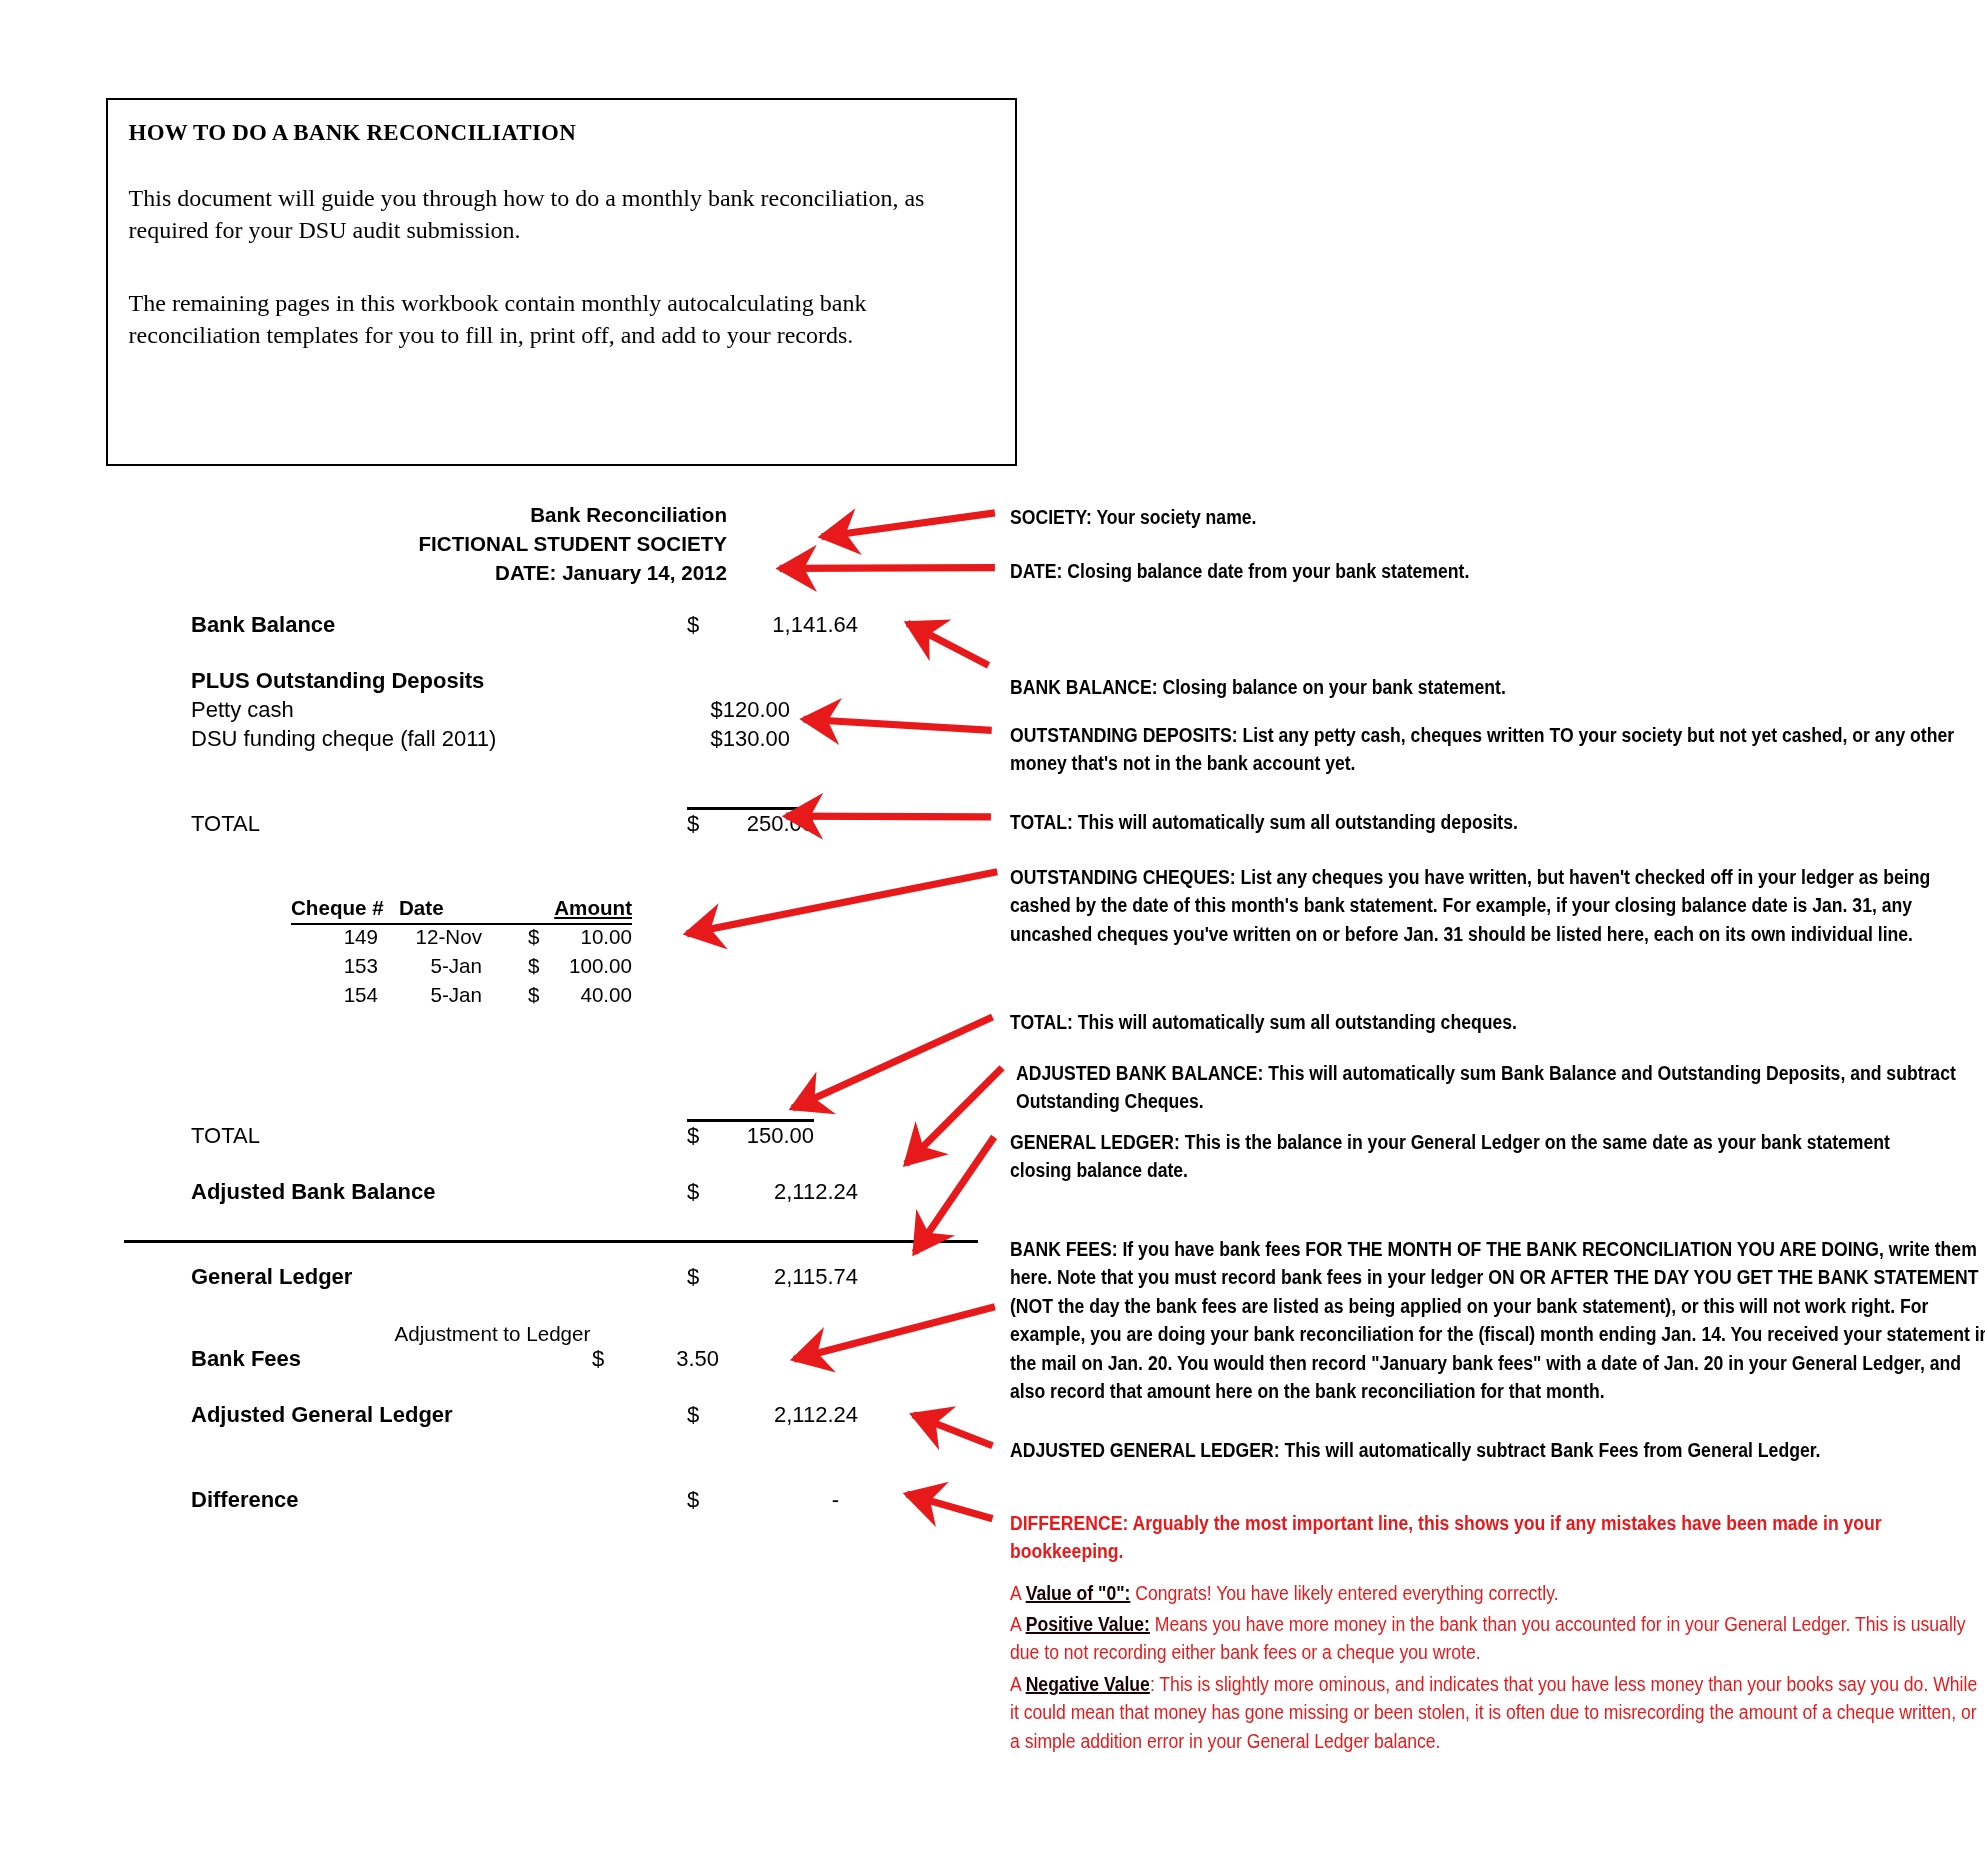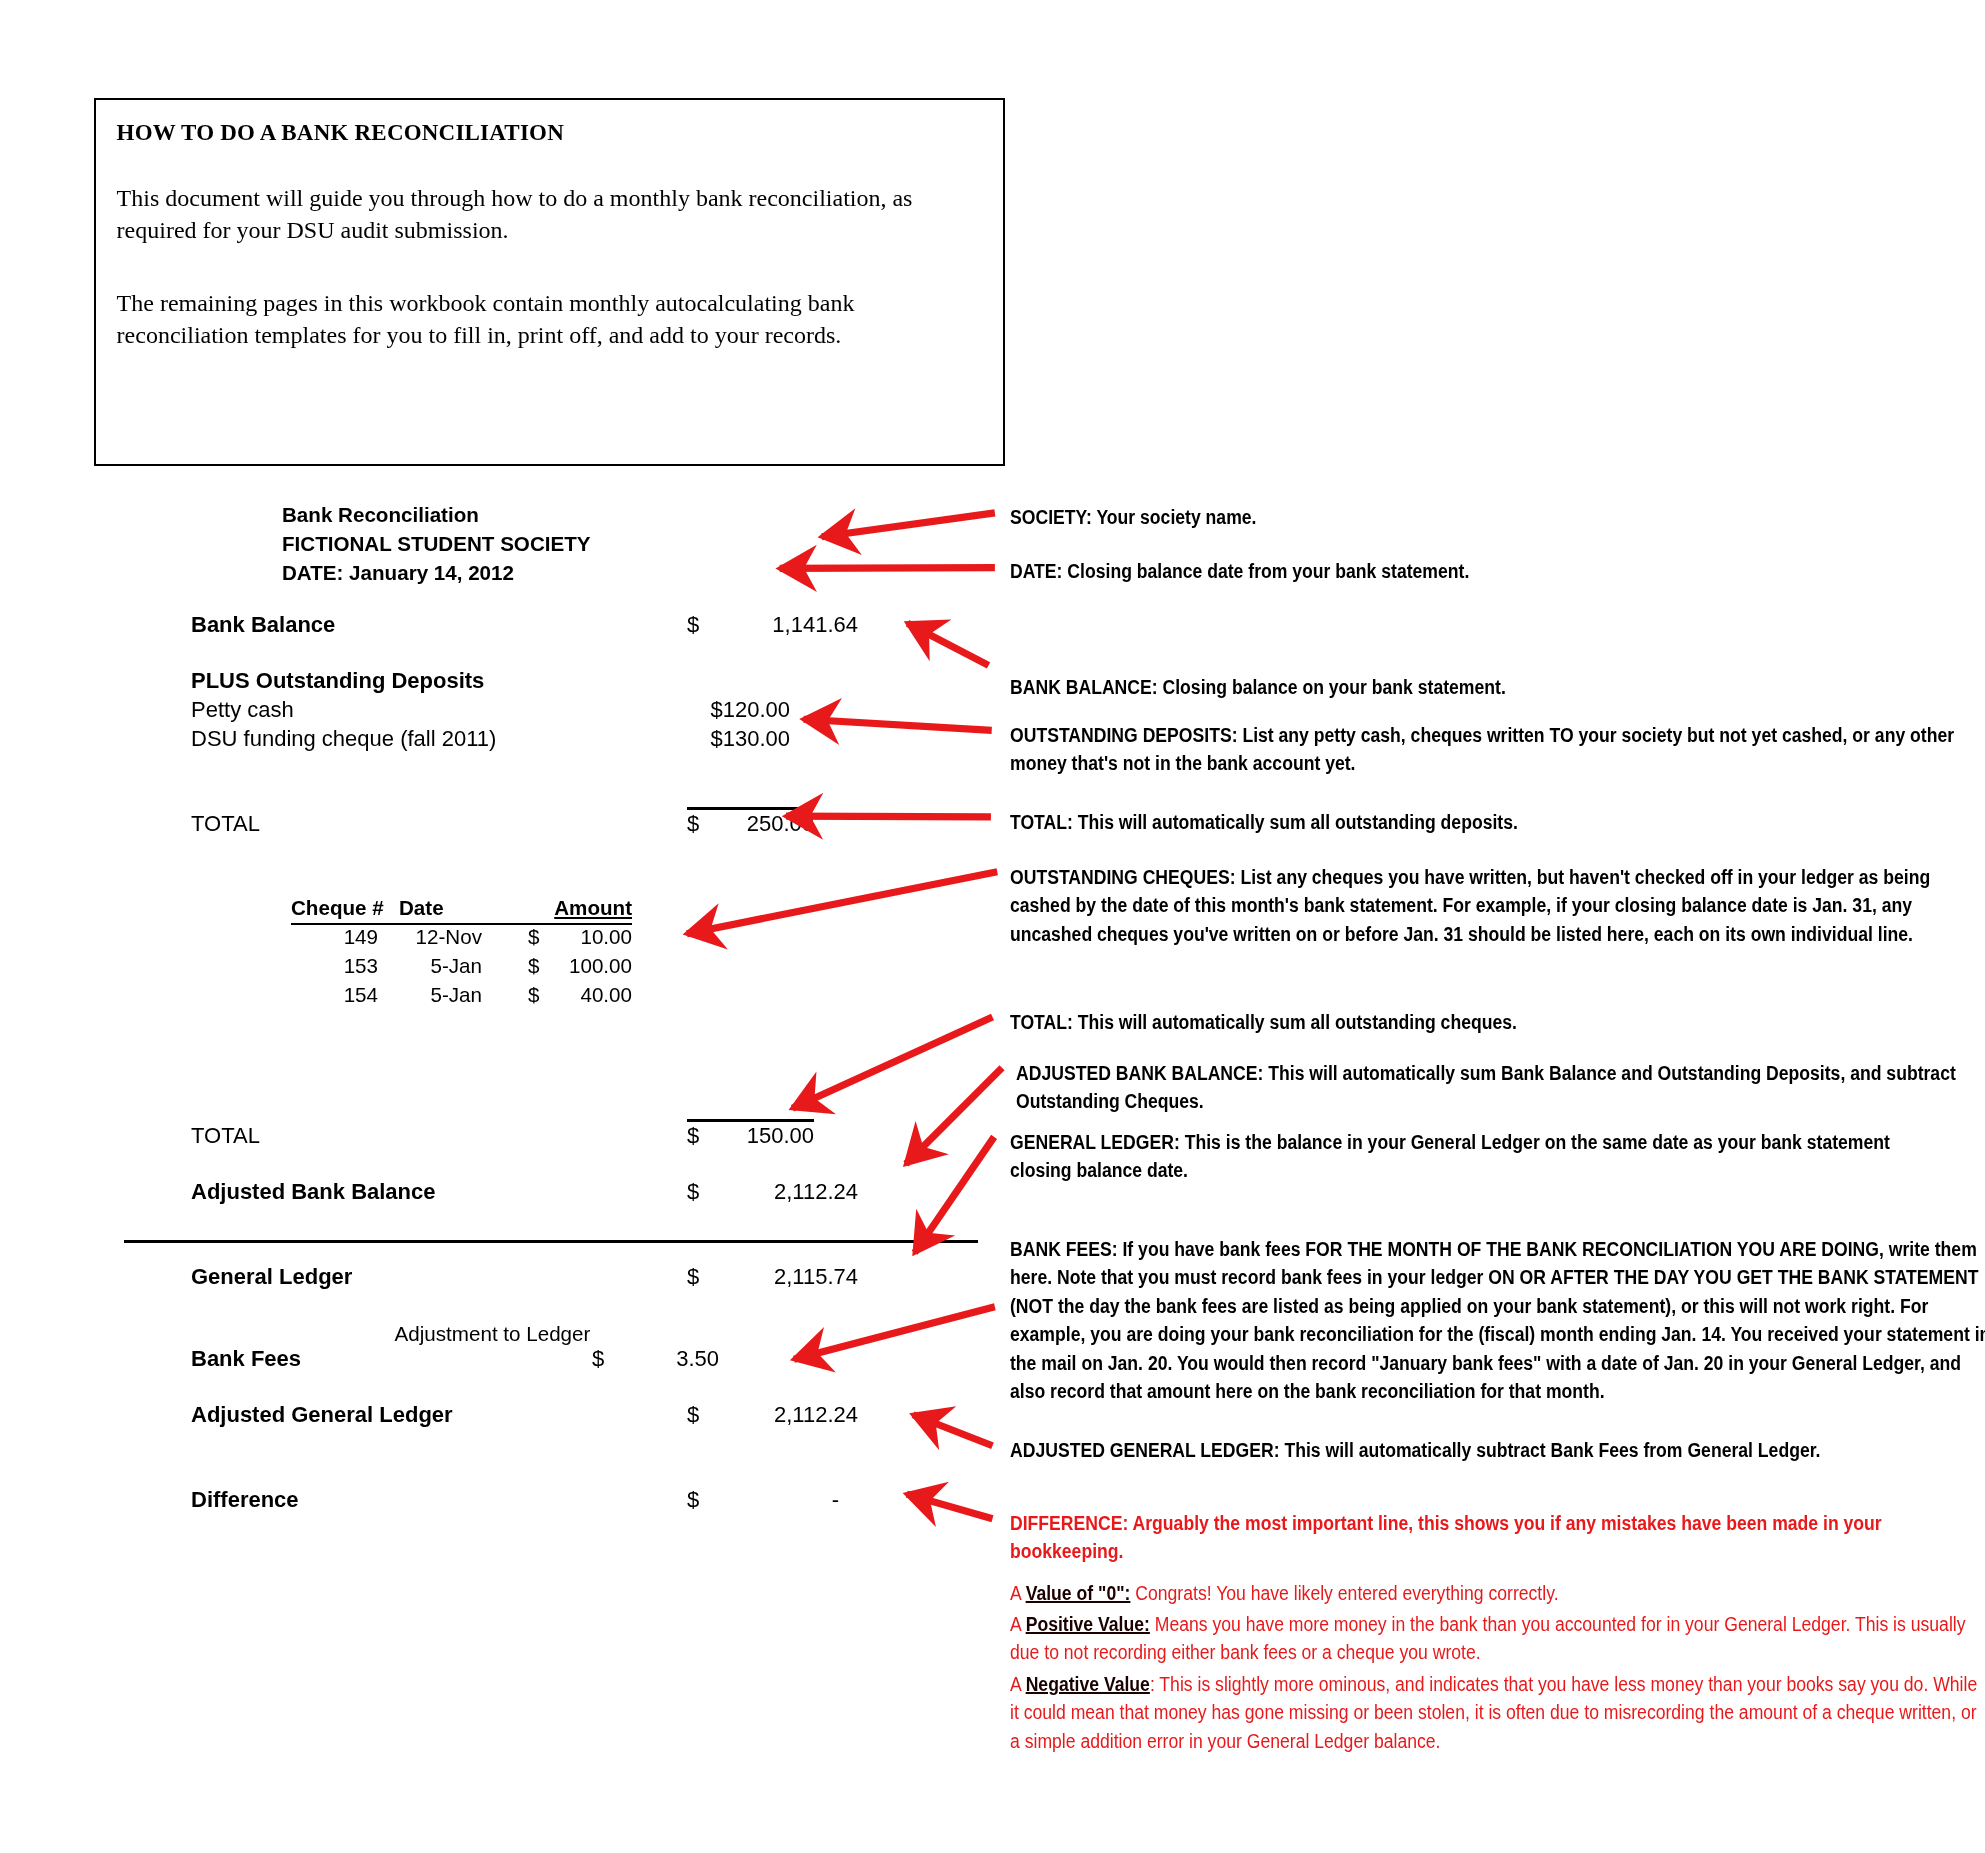--- a/index.html
+++ b/index.html
@@ -12,21 +12,21 @@
     height: 1853px;
     position: relative;
     font-family: "Liberation Sans", sans-serif;
     color: #000000;
     overflow: hidden;
   }
 
   
   #intro-box {
     position: absolute;
-    left: 94px;
+    left: 106px;
     top: 98px;
     width: 911px;
     height: 368px;
     border: 2.4px solid #000;
     box-sizing: border-box;
     padding: 17.5px 20.6px 0 20.6px;
     font-family: "Liberation Serif", serif;
     font-size: 24px;
     line-height: 1.33;
   }
@@ -41,21 +41,21 @@
   }
 
   
   #recon {
     position: absolute;
     left: 191px;
     top: 500px;
     width: 794px;
   }
   .recon-hdr {
-    text-align: left;
+    text-align: right;
     font-weight: bold;
     font-size: 20.6px;
     line-height: 29px;
     width: 445px;
     margin-left: 91px;
   }
 
   .row {
     position: relative;
     height: 29px;

